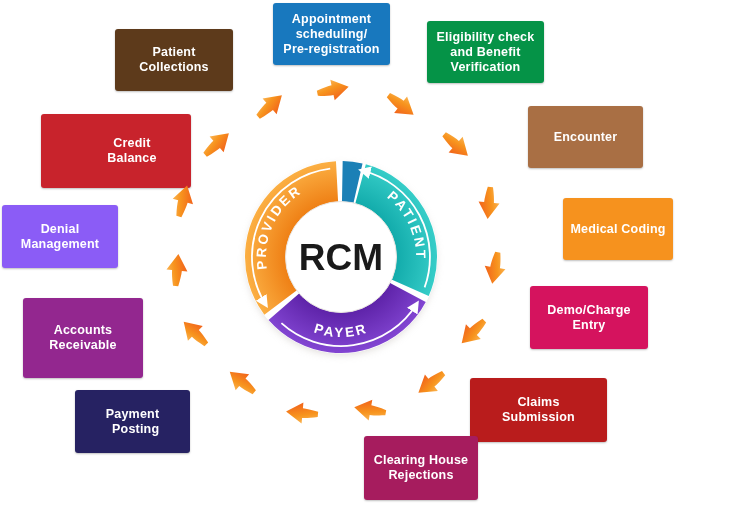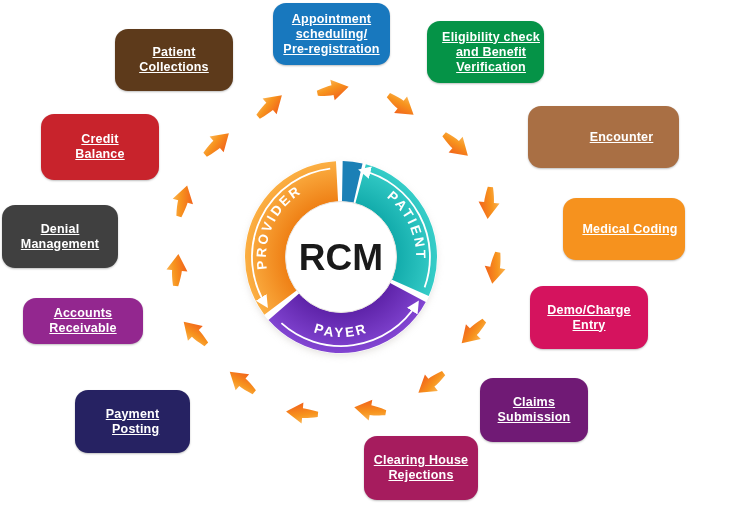--- a/index.html
+++ b/index.html
@@ -1,77 +1,77 @@
 <!DOCTYPE html>
 <html><head>
 <meta charset="utf-8">
 <style>
   html,body{margin:0;padding:0;background:#fff;}
   .canvas{
     position:relative;width:756px;height:512px;overflow:hidden;background:#fff;
     font-family:"Liberation Sans",sans-serif;
   }
   .stage{
-    position:absolute;border-radius:13px;display:flex;align-items:center;justify-content:center;
-    color:#fff;text-align:center;box-shadow:0 1px 2px rgba(0,0,0,.25);text-decoration:underline;
+    position:absolute;border-radius:3px;display:flex;align-items:center;justify-content:center;
+    color:#fff;text-align:center;box-shadow:0 1px 2px rgba(0,0,0,.25);
   }
   .stage-label{
     white-space:pre-line;font-weight:bold;font-size:12.5px;line-height:15px;letter-spacing:.2px;
     padding:2px 4px;
   }
   svg.overlay{position:absolute;left:0;top:0;}
   .arc-label{font-weight:bold;font-size:13.5px;letter-spacing:2.4px;}
   .rcm-label{font-weight:bold;font-size:37px;letter-spacing:0px;}
 </style>
 </head>
 <body>
 
 <div class="canvas">
 
   <div class="stage" style="left: 273px; top: 3px; width: 117px; height: 62px; background-color: rgb(24, 120, 190);">
     <span class="stage-label">Appointment
 scheduling/
 Pre-registration</span>
   </div>
-  <div class="stage" style="left: 427px; top: 21px; width: 117px; height: 62px; background-color: rgb(5, 147, 71); justify-content: flex-end;">
+  <div class="stage" style="left: 427px; top: 21px; width: 117px; height: 62px; background-color: rgb(5, 147, 71);">
     <span class="stage-label">Eligibility check
 and Benefit
 Verification</span>
   </div>
-  <div class="stage" style="left: 528px; top: 106px; width: 115px; height: 62px; background-color: rgb(169, 111, 68); padding-left: 36px;">
+  <div class="stage" style="left: 528px; top: 106px; width: 115px; height: 62px; background-color: rgb(169, 111, 68);">
     <span class="stage-label">Encounter</span>
   </div>
-  <div class="stage" style="left: 563px; top: 198px; width: 110px; height: 62px; background-color: rgb(246, 146, 30); padding-left: 12px;">
+  <div class="stage" style="left: 563px; top: 198px; width: 110px; height: 62px; background-color: rgb(246, 146, 30);">
     <span class="stage-label">Medical Coding</span>
   </div>
   <div class="stage" style="left: 530px; top: 286px; width: 118px; height: 63px; background-color: rgb(213, 19, 94); justify-content: center;">
     <span class="stage-label">Demo/Charge
 Entry</span>
   </div>
-  <div class="stage" style="left: 480px; top: 378px; width: 108px; height: 64px; background-color: #701a75;">
+  <div class="stage" style="left: 470px; top: 378px; width: 137px; height: 64px; background-color: #b91c1c;">
     <span class="stage-label">Claims
 Submission</span>
   </div>
   <div class="stage" style="left: 364px; top: 436px; width: 114px; height: 64px; background-color: rgb(166, 28, 94);">
     <span class="stage-label">Clearing House
 Rejections</span>
   </div>
   <div class="stage" style="left: 75px; top: 390px; width: 115px; height: 63px; background-color: rgb(38, 34, 98); text-align: right;">
     <span class="stage-label">Payment
 Posting</span>
   </div>
-  <div class="stage" style="left: 23px; top: 298px; width: 120px; height: 46px; background-color: rgb(147, 39, 143);">
+  <div class="stage" style="left: 23px; top: 298px; width: 120px; height: 80px; background-color: rgb(147, 39, 143);">
     <span class="stage-label">Accounts
 Receivable</span>
   </div>
-  <div class="stage" style="left: 2px; top: 205px; width: 116px; height: 63px; background-color: #404040;">
+  <div class="stage" style="left: 2px; top: 205px; width: 116px; height: 63px; background-color: #8b5cf6;">
     <span class="stage-label">Denial
 Management</span>
   </div>
-  <div class="stage" style="left: 41px; top: 114px; width: 118px; height: 66px; background-color: rgb(200, 35, 44);">
+  <div class="stage" style="left: 41px; top: 114px; width: 118px; height: 74px; background-color: rgb(200, 35, 44); padding-left: 32px;">
     <span class="stage-label">Credit
 Balance</span>
   </div>
   <div class="stage" style="left: 115px; top: 29px; width: 118px; height: 62px; background-color: rgb(93, 58, 27);">
     <span class="stage-label">Patient
 Collections</span>
   </div>
 
   <svg class="overlay" width="756" height="512" viewBox="0 0 756 512">
     <defs>

